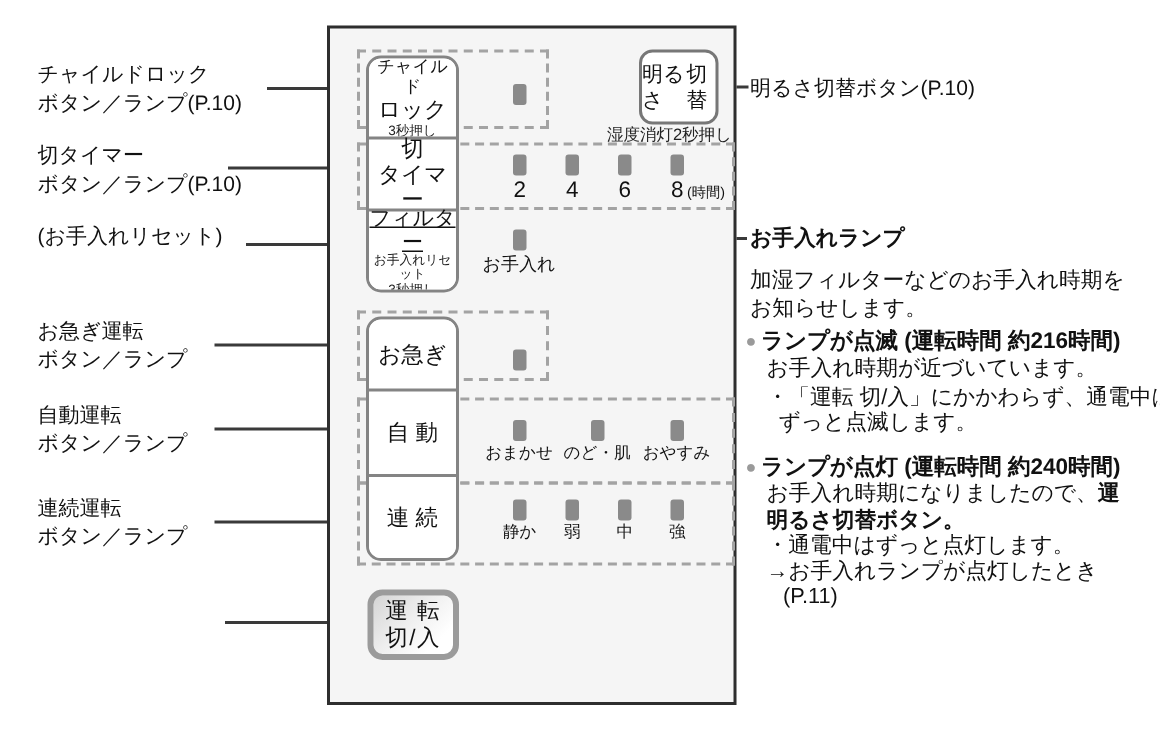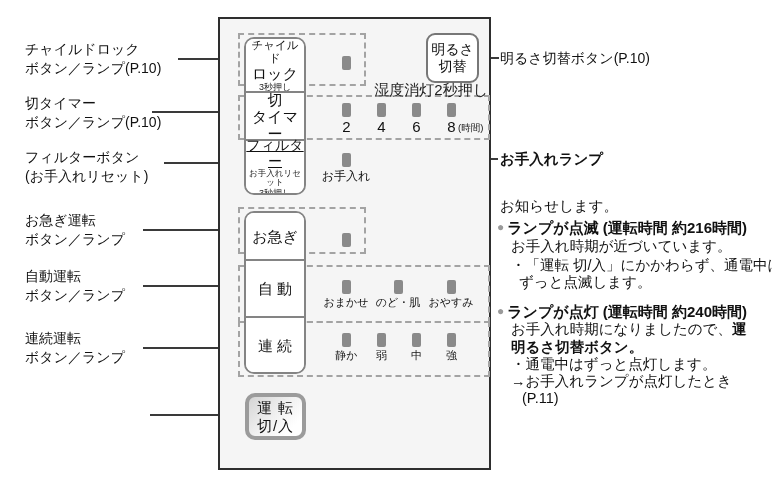--- a/index.html
+++ b/index.html
@@ -18,48 +18,47 @@
   .t14{font-size:14px;line-height:16px;text-decoration:underline;}
   .t12{font-size:11.5px;line-height:13px;}
   .t9{font-size:9px;line-height:10px;color:#222;}
   .t85{font-size:8.5px;line-height:9.5px;color:#222;}
   .lamp{width:9px;height:14px;background:#8a8a8a;border-radius:2px;}
   .leader{height:1.5px;background:#3a3a3a;}
   .llabel{font-size:14px;line-height:19px;white-space:nowrap;}
   .num{width:35px;text-align:center;font-size:15px;line-height:15px;}
   .lamp-label{text-align:center;font-size:11px;line-height:12px;white-space:nowrap;}
   .brightness{background:#fff;border:2px solid #777;border-radius:9px;box-sizing:border-box;
-              display:flex;flex-direction:column;align-items:center;justify-content:center;
+              display:flex;flex-direction:row;align-items:center;justify-content:center;
               font-size:14px;line-height:17px;}
   .power{border:4px solid #9b9b9b;border-radius:10px;box-sizing:border-box;
          background:linear-gradient(135deg,#d4d4d4 0%,#efefef 45%,#ffffff 80%);
          display:flex;flex-direction:column;align-items:center;justify-content:center;
          font-size:15px;line-height:18px;letter-spacing:1px;}
   .rline{font-size:14.5px;line-height:17px;white-space:nowrap;}
   .rhead{font-size:15px;line-height:17px;font-weight:bold;white-space:nowrap;display:flex;align-items:center;}
   .dot{color:#9a9a9a;font-size:12px;margin-right:3px;font-weight:normal;}
   .b{font-weight:bold;}
-  .note{font-size:15px;line-height:10px;text-align:right;color:#222;white-space:nowrap;}
+  .note{font-size:11px;line-height:10px;text-align:right;color:#222;white-space:nowrap;}
   .care-label{font-size:12px;line-height:13px;text-align:center;}
 </style>
 </head>
 <body>
 
 <div class="stage">
 
   <div class="abs llabel" style="left:25px;top:40px">
     <div>チャイルドロック</div>
     <div>ボタン／ランプ(P.10)</div>
   </div>
   <div class="abs llabel" style="left:25px;top:94px">
     <div>切タイマー</div>
     <div>ボタン／ランプ(P.10)</div>
   </div>
   <div class="abs llabel" style="left:25px;top:148px">
-    <div>フィルターボタン</div>
     <div>(お手入れリセット)</div>
   </div>
   <div class="abs llabel" style="left:25px;top:211px">
     <div>お急ぎ運転</div>
     <div>ボタン／ランプ</div>
   </div>
   <div class="abs llabel" style="left:25px;top:267px">
     <div>自動運転</div>
     <div>ボタン／ランプ</div>
   </div>
@@ -156,20 +155,21 @@
 
     <div class="abs power" style="left:25px;top:374px;width:61px;height:47px">
       <div>運 転</div>
       <div>切/入</div>
     </div>
   </div>
 
   <div class="abs llabel" style="left:500px;top:49px">明るさ切替ボタン(P.10)</div>
 
   <div class="abs rline b" style="left:500px;top:151px">お手入れランプ</div>
+  <div class="abs rline" style="left:500px;top:179px">加湿フィルターなどのお手入れ時期を</div>
   <div class="abs rline" style="left:500px;top:198px">お知らせします。</div>
 
   <div class="abs rhead" style="left:497px;top:219px">
     <span class="dot">●</span>
     <span>ランプが点滅 (運転時間 約216時間)</span>
   </div>
   <div class="abs rline" style="left:511px;top:238px">お手入れ時期が近づいています。</div>
   <div class="abs rline" style="left:511px;top:257px">・「運転 切/入」にかかわらず、通電中は</div>
   <div class="abs rline" style="left:519px;top:274px">ずっと点滅します。</div>
 

